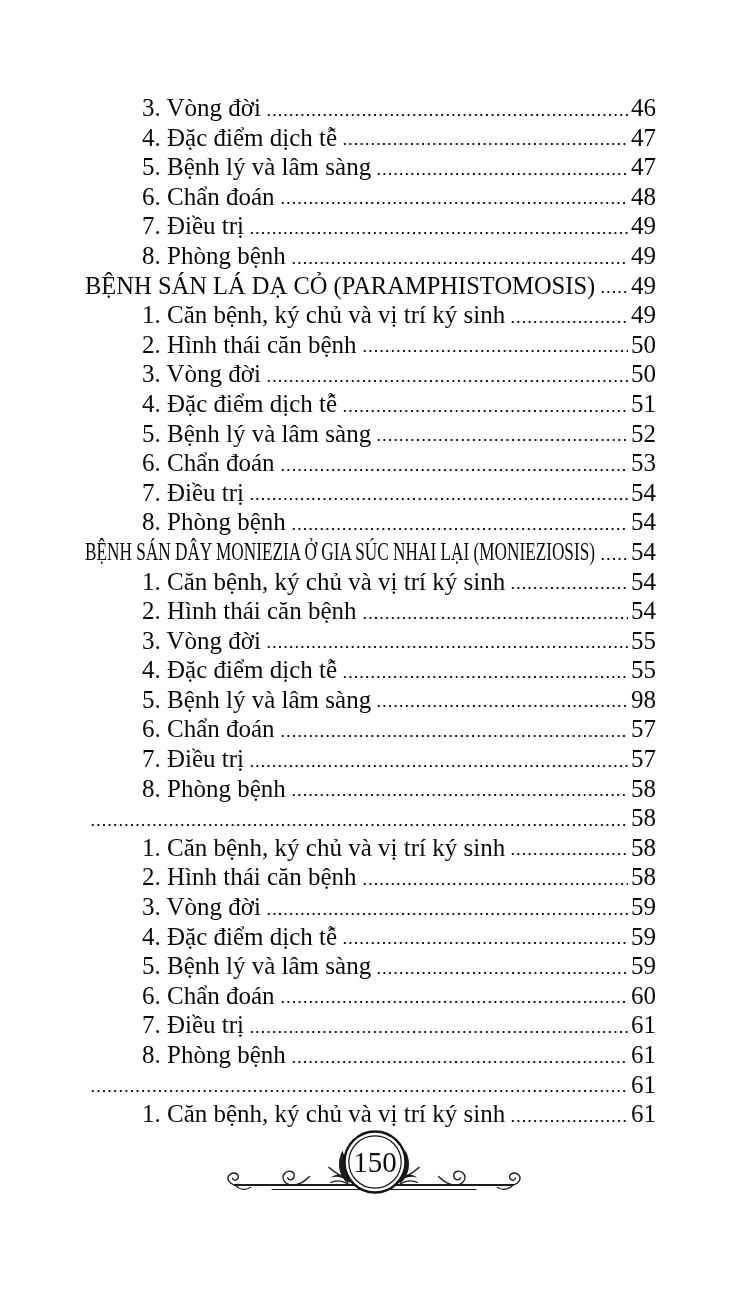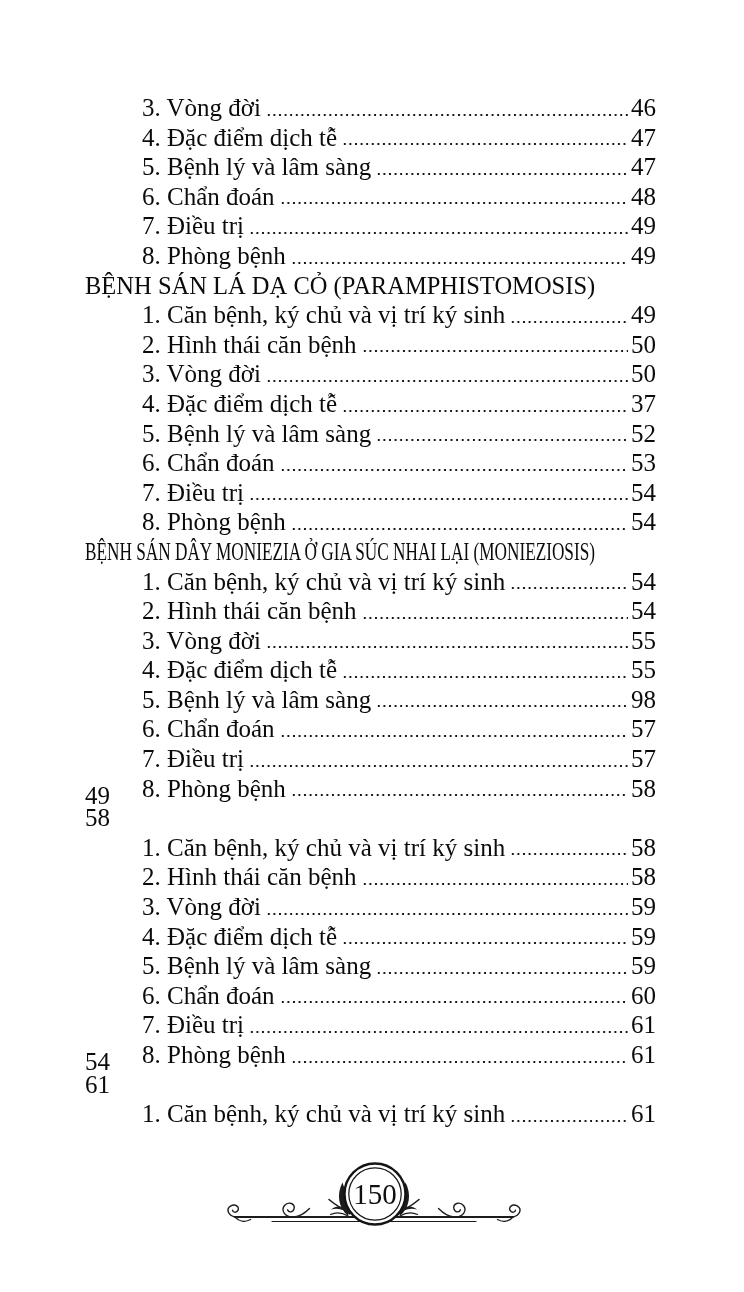--- a/index.html
+++ b/index.html
@@ -26,21 +26,21 @@
   .toc-row {
     display: flex;
     align-items: stretch;
     height: 29.6px;
     line-height: 29.6px;
     font-size: 25px;
     white-space: nowrap;
   }
 
   .toc-row.item { padding-left: 57px; }
-  .toc-row.section { padding-left: 0; flex-direction: column; }
+  .toc-row.section { padding-left: 0; }
 
   .title {
     flex: 0 0 auto;
     white-space: pre;
     color: #0b0b0b;
   }
 
   .leader {
     flex: 1 1 auto;
     min-width: 0;
@@ -53,21 +53,21 @@
 
   .page-num {
     flex: 0 0 auto;
     text-align: left;
   }
 
   
   .ornament {
     position: absolute;
     left: 224px;
-    top: 1156px;
+    top: 1124px;
     width: 300px;
     height: 88px;
   }
   .ornament svg { display: block; }
   .orn-page-number {
     font-family: "Liberation Serif", "DejaVu Serif", serif;
     font-size: 29px;
     fill: #101010;
   }
 </style>
@@ -123,21 +123,21 @@
       <span class="page-num">50</span>
     </div>
       <div class="toc-row item">
       <span class="title">3. Vòng đời</span>
       <span class="leader"></span>
       <span class="page-num">50</span>
     </div>
       <div class="toc-row item">
       <span class="title">4. Đặc điểm dịch tễ</span>
       <span class="leader"></span>
-      <span class="page-num">37</span>
+      <span class="page-num">51</span>
     </div>
       <div class="toc-row item">
       <span class="title">5. Bệnh lý và lâm sàng</span>
       <span class="leader"></span>
       <span class="page-num">52</span>
     </div>
       <div class="toc-row item">
       <span class="title">6. Chẩn đoán</span>
       <span class="leader"></span>
       <span class="page-num">53</span>

